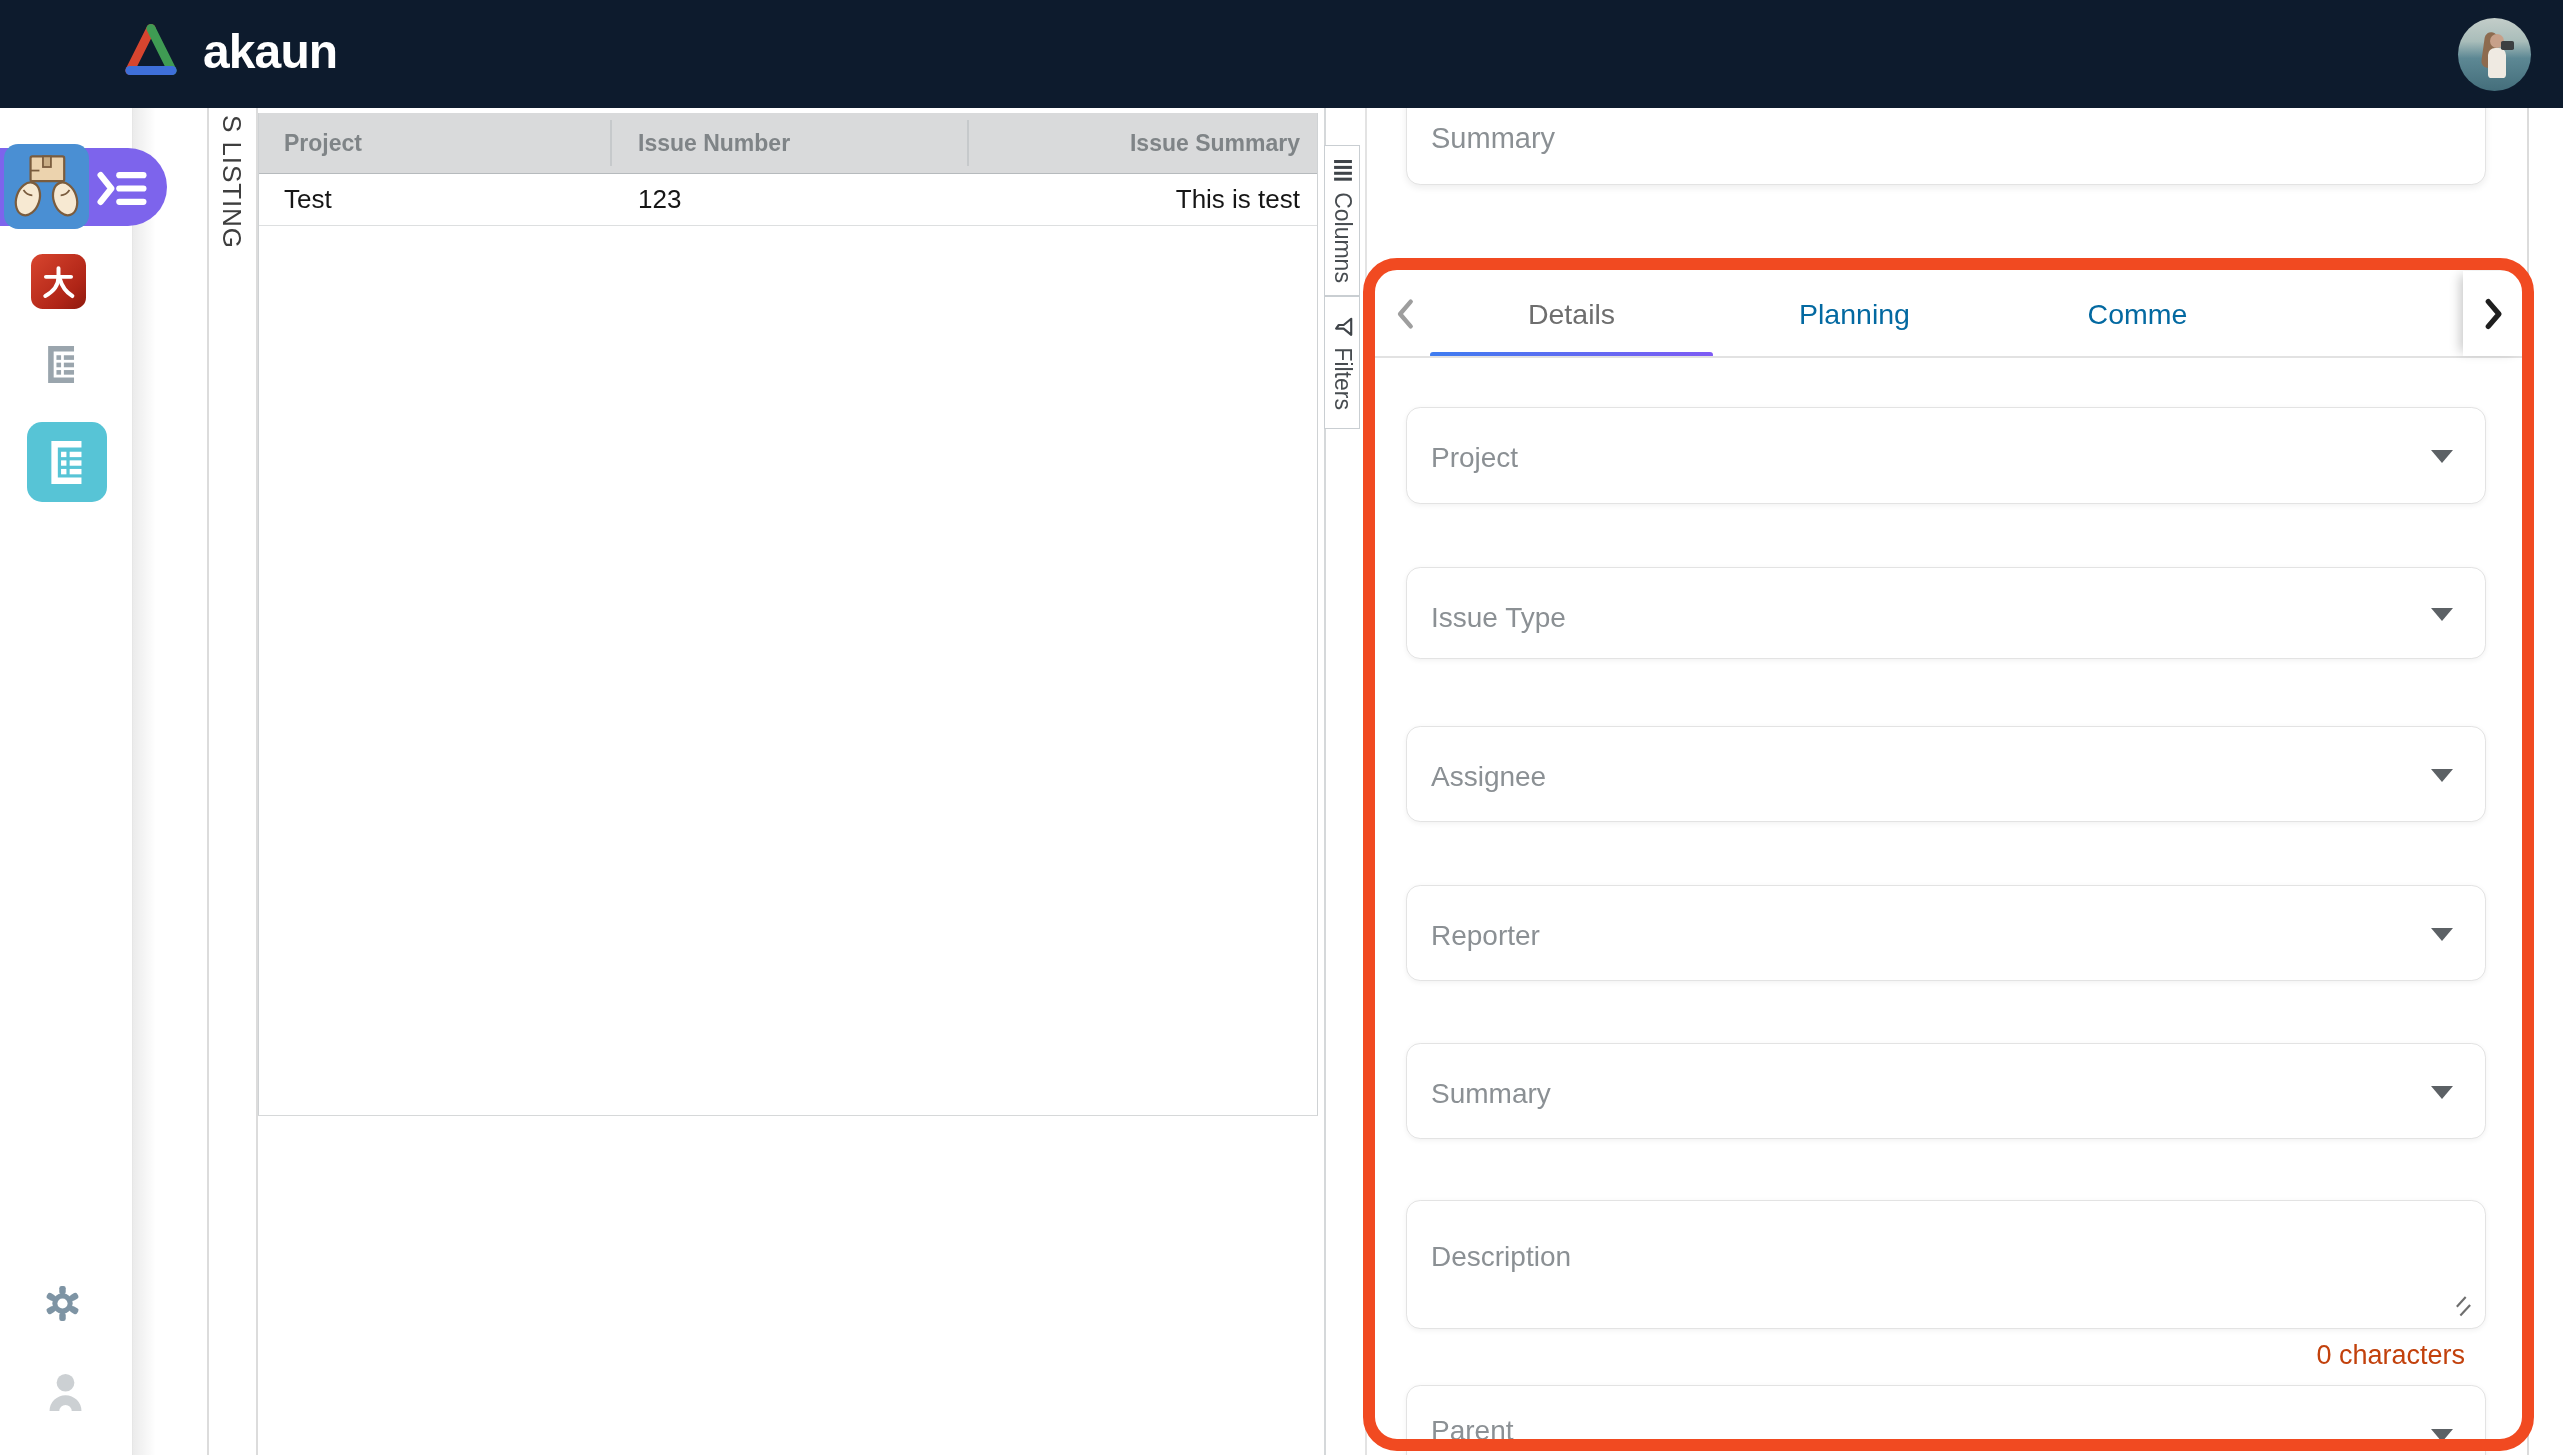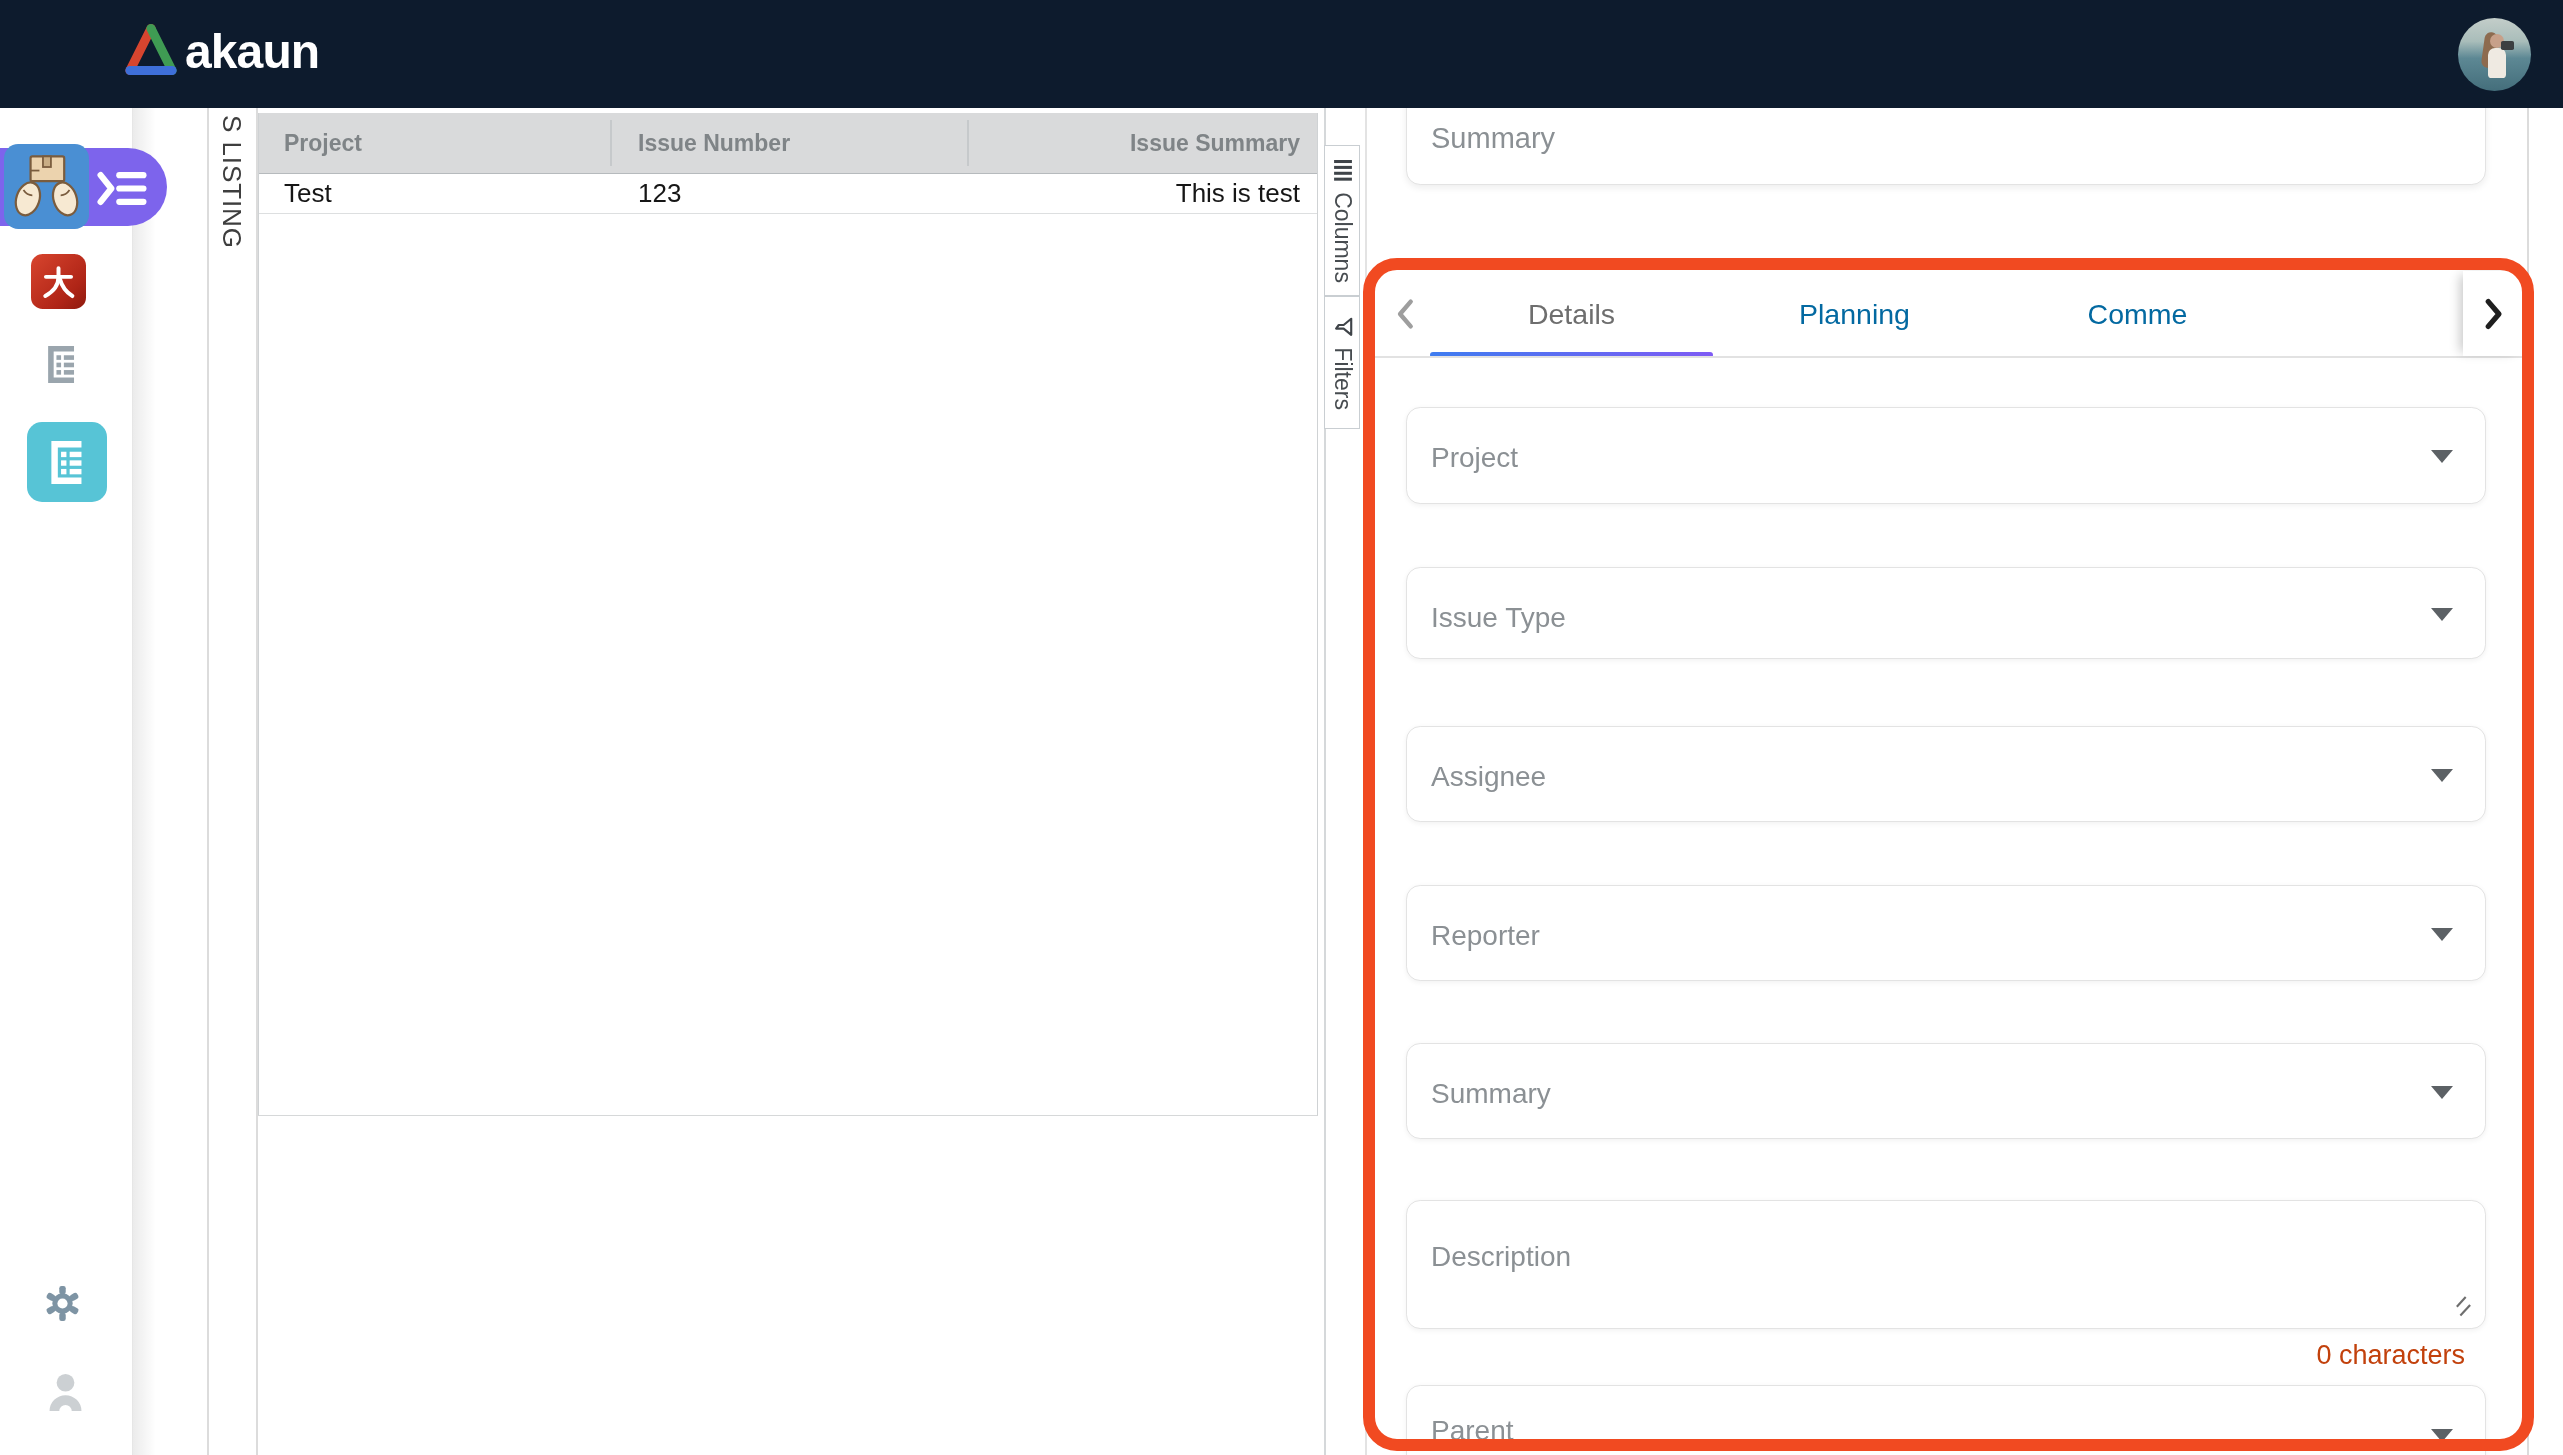--- a/index.html
+++ b/index.html
@@ -2,21 +2,21 @@
 <html style="font-size:14.2px"><head>
 <meta charset="utf-8">
 <style>
   * { margin:0; padding:0; box-sizing:border-box; }
   html,body { width:2563px; height:1456px; overflow:hidden; background:#fff;
               font-family:"Liberation Sans", sans-serif; }
 
   
   .navbar { position:absolute; left:0; top:0; width:2563px; height:108px;
             background:#0d1b2d; z-index:50; }
-  .brand { position:absolute; left:125px; top:23px; display:flex; align-items:center; gap:8px; }
+  .brand { position:absolute; left:125px; top:23px; display:flex; align-items:center; gap:26px; }
   .brand-text { color:#fff; font-size:48px; font-weight:bold; letter-spacing:-0.9px; }
   .avatar { position:absolute; left:2458px; top:18px; width:73px; height:73px; border-radius:50%;
             overflow:hidden; background:linear-gradient(180deg,#c3cdc9 0%,#a9bdba 32%,#5d8894 55%,#446e7b 100%); }
   .avatar .fig-head { position:absolute; left:32px; top:16px; width:14.2px; height:14.2px; border-radius:50%; background:#c7a089; }
   .avatar .fig-hair { position:absolute; left:25px; top:14.2px; width:12.5px; height:36px; border-radius:7.1px; background:#8d6b4f; transform:rotate(8deg); }
   .avatar .fig-body { position:absolute; left:30px; top:30px; width:18px; height:30px; border-radius:7.1px 7.1px 3.6px 3.6px; background:#efeae2; }
   .avatar .fig-cam { position:absolute; left:43px; top:23px; width:12.5px; height:9px; border-radius:1.8px; background:#3c3f41; }
 
   
   .sidebar { position:absolute; left:0; top:108px; width:133px; height:1348px; background:#fff;
@@ -46,21 +46,21 @@
 
   
   .table-wrap { position:absolute; left:258px; top:113px; width:1060px; height:1003px;
                 border-left:1.8px solid #cfd2d4; border-right:1.8px solid #cfd2d4; border-bottom:1.8px solid #d6d8d9; background:#fff; }
   .thead { display:flex; height:61px; background:#d9dadb; border-bottom:1.8px solid #b6babd;
            color:#7f8487; font-weight:bold; font-size:23px; align-items:center; }
   .th1 { width:352px; padding-left:25px; }
   .th2 { width:358px; padding-left:27px; }
   .th3 { flex:1; text-align:right; padding-right:17px; }
   .hsep { position:absolute; width:1.8px; height:46px; top:7.1px; background:#c6c9cb; }
-  .trow { display:flex; height:40px; border-bottom:1.8px solid #dddfe0; align-items:center;
+  .trow { display:flex; height:52px; border-bottom:1.8px solid #dddfe0; align-items:center;
           color:#161616; font-size:26px; }
 
   
   .strip-line { position:absolute; left:1324px; top:108px; width:1.8px; height:1348px; background:#d5d8da; }
   .vtab { position:absolute; left:1324px; width:36px; background:#fff; border:1.8px solid #c9ced2; }
   .vtab .rot { position:absolute; left:0; top:0; height:36px;
         transform:rotate(90deg); transform-origin:18px 18px;
         display:flex; align-items:center; justify-content:center; gap:10.7px;
         font-size:23px; color:#474c50; }
 

